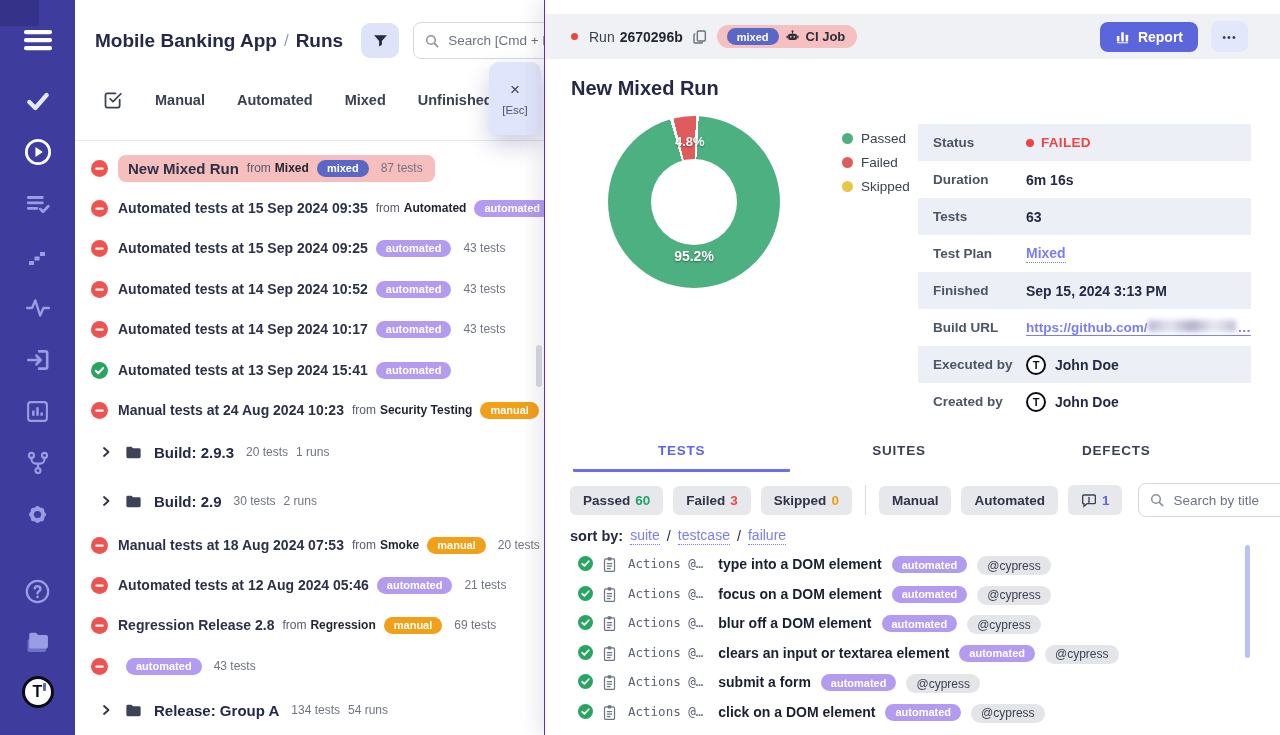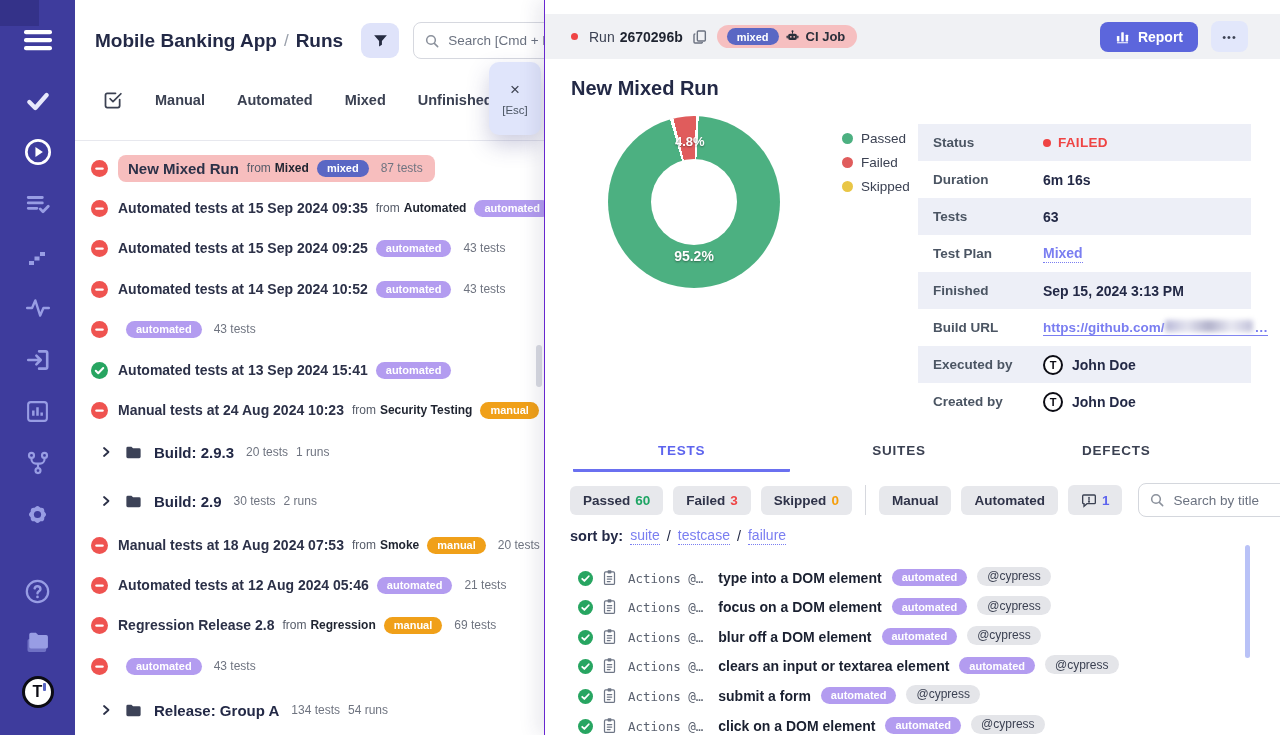--- a/index.html
+++ b/index.html
@@ -80,21 +80,21 @@
   .lbl-passed { font-size:14px; left:50%; top:132px; transform:translateX(-50%);text-align:center; }
   .legend { position:absolute; left:297px; top:131px; display:flex; flex-direction:column; gap:9px; }
   .leg-item { display:flex; align-items:center; gap:8px; }
   .leg-dot { width:11px; height:11px; border-radius:50%; flex:none; }
   .leg-lbl { font-size:13.5px; color:#3b4152; }
 
   
   .info-table { position:absolute; left:373px; top:124px; width:333px; }
   .info-row { display:flex; align-items:center; height:37px; }
   .info-row.shaded { background:#edeff7; }
-  .info-label { width:125px; padding-left:15px; font-size:13.5px; font-weight:600; color:#4b5563; flex:none; }
+  .info-label { width:108px; padding-left:15px; font-size:13.5px; font-weight:600; color:#4b5563; flex:none; }
   .info-value { font-size:14px; font-weight:600; color:#232946; display:flex; align-items:center; }
   .stat-dot { width:8px; height:8px; border-radius:50%; background:#ef4444; margin-right:7px; }
   .stat-failed { color:#ef4444; font-size:13.5px; font-weight:bold; letter-spacing:.3px; }
   .plan-link { color:#7a7ef1; border-bottom:1px dotted #7a7ef1; padding-bottom:1px; cursor:pointer; }
   .url-link { color:#7a7ef1; border-bottom:1px solid #7a7ef1; display:flex; align-items:baseline; cursor:pointer; font-size:13.5px; font-weight:600; }
   .redact { display:inline-block; width:88px; height:12px; margin:0 1px; border-radius:2px; filter:blur(2.5px);
     background:linear-gradient(90deg,#b9b9d8,#e3e3ef 25%,#b2b2cc 50%,#e8e8f2 75%,#c2c2da); }
   .mini-ava { width:20px; height:20px; border-radius:50%; border:2px solid #0c0c14; background:#fff; display:flex; align-items:center; justify-content:center; font-size:11px; font-weight:bold; color:#0c0c14; margin-right:9px; flex:none; }
 
   
@@ -114,21 +114,21 @@
   .search-title input { border:none; outline:none; font-size:13.5px; margin-left:8px; width:160px; color:#374151; background:transparent; font-family:"Liberation Sans",sans-serif; }
   .search-title input::placeholder { color:#6b7280; }
 
   .sortrow { position:absolute; left:25px; top:527px; display:flex; align-items:center; gap:7px; font-size:14.5px; }
   .sort-lbl { font-weight:600; color:#232946; }
   .sort-link { color:#7a7ef1; border-bottom:1px dotted #7a7ef1; padding-bottom:1px; cursor:pointer; font-size:14px; }
   .sort-sep { color:#232946; }
 
   
   .testlist { position:absolute; left:0; top:556px; width:735px; }
-  .trow { height:29.6px; display:flex; align-items:flex-end; padding-left:33px; white-space:nowrap; cursor:pointer; }
+  .trow { height:29.6px; display:flex; align-items:flex-start; padding-left:33px; white-space:nowrap; cursor:pointer; }
   .trow .st-ic { margin-right:9px; }
   .clip-ic { color:#6d7585; display:flex; margin-right:11px; }
   .tsuite { font-family:"DejaVu Sans Mono", monospace; font-size:12.5px; color:#5b6270; margin-right:15px; }
   .ttitle { font-size:14px; font-weight:bold; color:#1a2030; }
   .tbadge { margin-left:10px; }
   .tag { margin-left:10px; background:#e4e5e9; color:#3b4152; font-size:12px; padding:2.5px 10px; border-radius:999px; }
   .rp-scroll { position:absolute; left:700px; top:545px; width:5px; height:113px; border-radius:3px; background:#b9c2f7; }
 </style>
 </head>
 <body>
@@ -318,20 +318,21 @@
         <span class="rcount">43 tests</span>
       </div>
 
       <div class="srow" style="top:309px">
         <span class="st-ic">
             <svg width="17" height="17" viewBox="0 0 16 16">
               <circle cx="8" cy="8" r="8" fill="#ef5350"></circle>
               <rect x="4" y="7" width="8" height="2.2" rx="1.1" fill="#fff"></rect>
             </svg>
           </span>
+        <span class="rtitle">Automated tests at 14 Sep 2024 10:17</span>
         <span class="pill automated">automated</span>
         <span class="rcount">43 tests</span>
       </div>
 
       <div class="srow" style="top:350px">
         <span class="st-ic">
             <svg width="17" height="17" viewBox="0 0 16 16">
               <circle cx="8" cy="8" r="8" fill="#27a561"></circle>
               <path d="M4.5 8.3l2.3 2.3 4.7-5" fill="none" stroke="#fff" stroke-width="1.9" stroke-linecap="round" stroke-linejoin="round"></path>
             </svg>

